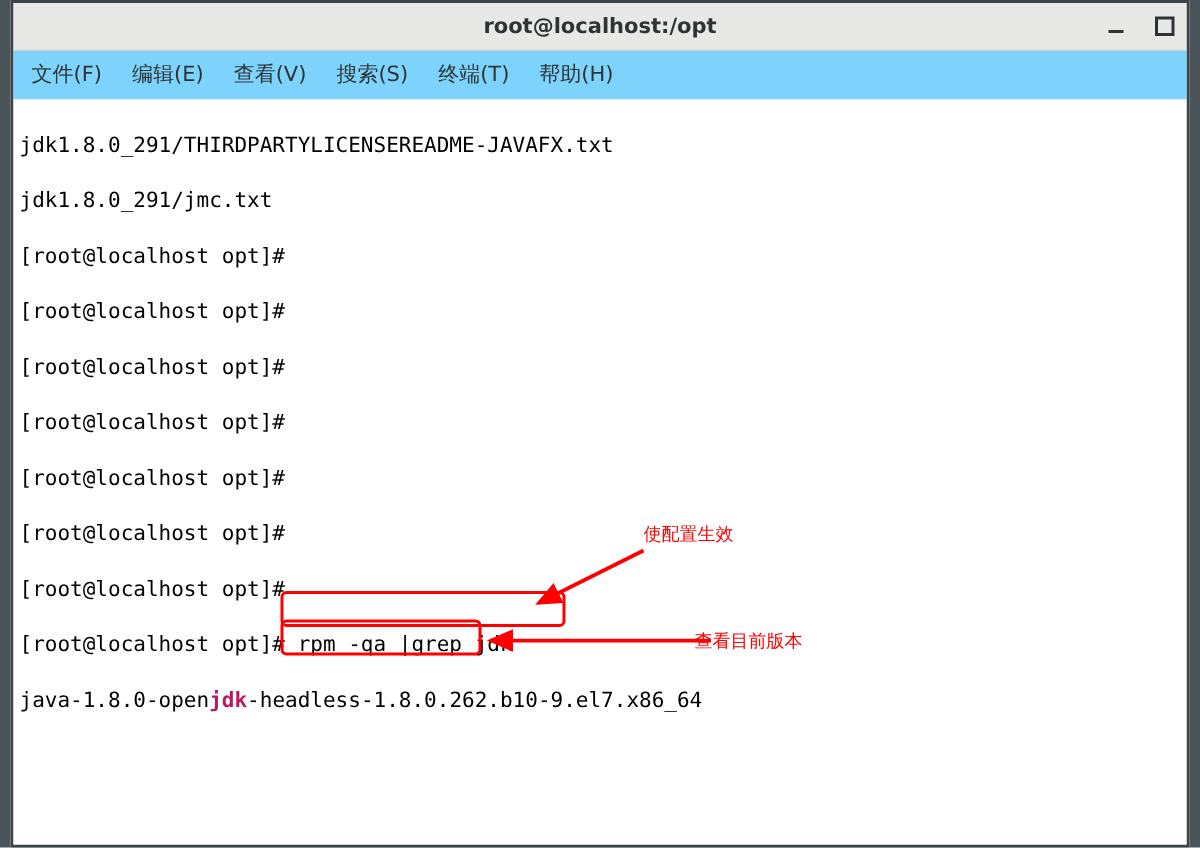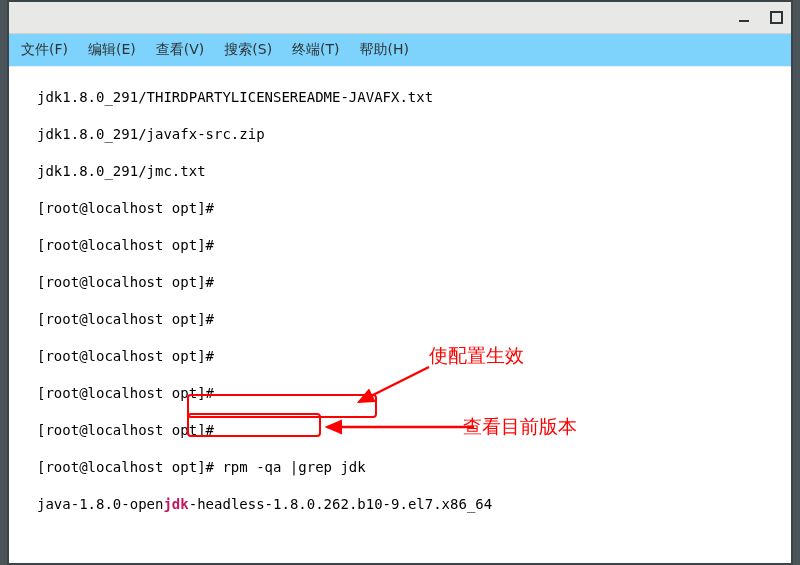--- a/index.html
+++ b/index.html
@@ -86,65 +86,65 @@
       background: #fff;
       color: #000;
       font-size: 14px;
       line-height: 18.5px;
       padding: 2px 4px;
       font-family: "DejaVu Sans Mono", "Liberation Mono", monospace;
       white-space: pre;
       position: relative;
       overflow: hidden;
     }
-    .line { white-space: pre; margin-left: 24px; }
+    .line { white-space: pre; }
     .red { color: #be185d; font-weight: bold; }
     
     .annot-box {
       position: absolute;
       border: 2px solid #ff0000;
       border-radius: 4px;
       pointer-events: none;
     }
     .annot-text {
       position: absolute;
       color: #ff0000;
       font-family: "WenQuanYi Micro Hei", "Microsoft YaHei", sans-serif;
-      font-size: 19px;
+      font-size: 12px;
       font-weight: 500;
       pointer-events: none;
     }
     .annot-arrow {
       position: absolute;
       pointer-events: none;
     }
   </style>
 </head>
 <body>
 
 <div class="window">
   <div class="titlebar">
+    <span class="title">root@localhost:/opt</span>
     <div class="window-controls">
       <div class="wc wc-min"></div>
       <div class="wc wc-max"></div>
     </div>
   </div>
 
   <div class="menubar">
     <span class="menu-item">文件(F)</span>
     <span class="menu-item">编辑(E)</span>
     <span class="menu-item">查看(V)</span>
     <span class="menu-item">搜索(S)</span>
     <span class="menu-item">终端(T)</span>
     <span class="menu-item">帮助(H)</span>
   </div>
 
   <div class="terminal">
 <div class="line">jdk1.8.0_291/THIRDPARTYLICENSEREADME-JAVAFX.txt</div>
-<div class="line">jdk1.8.0_291/javafx-src.zip</div>
 <div class="line">jdk1.8.0_291/jmc.txt</div>
 <div class="line">[root@localhost opt]# </div>
 <div class="line">[root@localhost opt]# </div>
 <div class="line">[root@localhost opt]# </div>
 <div class="line">[root@localhost opt]# </div>
 <div class="line">[root@localhost opt]# </div>
 <div class="line">[root@localhost opt]# </div>
 <div class="line">[root@localhost opt]# </div>
 <div class="line">[root@localhost opt]# rpm -qa |grep jdk</div>
 <div class="line"><span>java-1.8.0-open</span><span class="red">jdk</span><span>-headless-1.8.0.262.b10-9.el7.x86_64</span></div>

